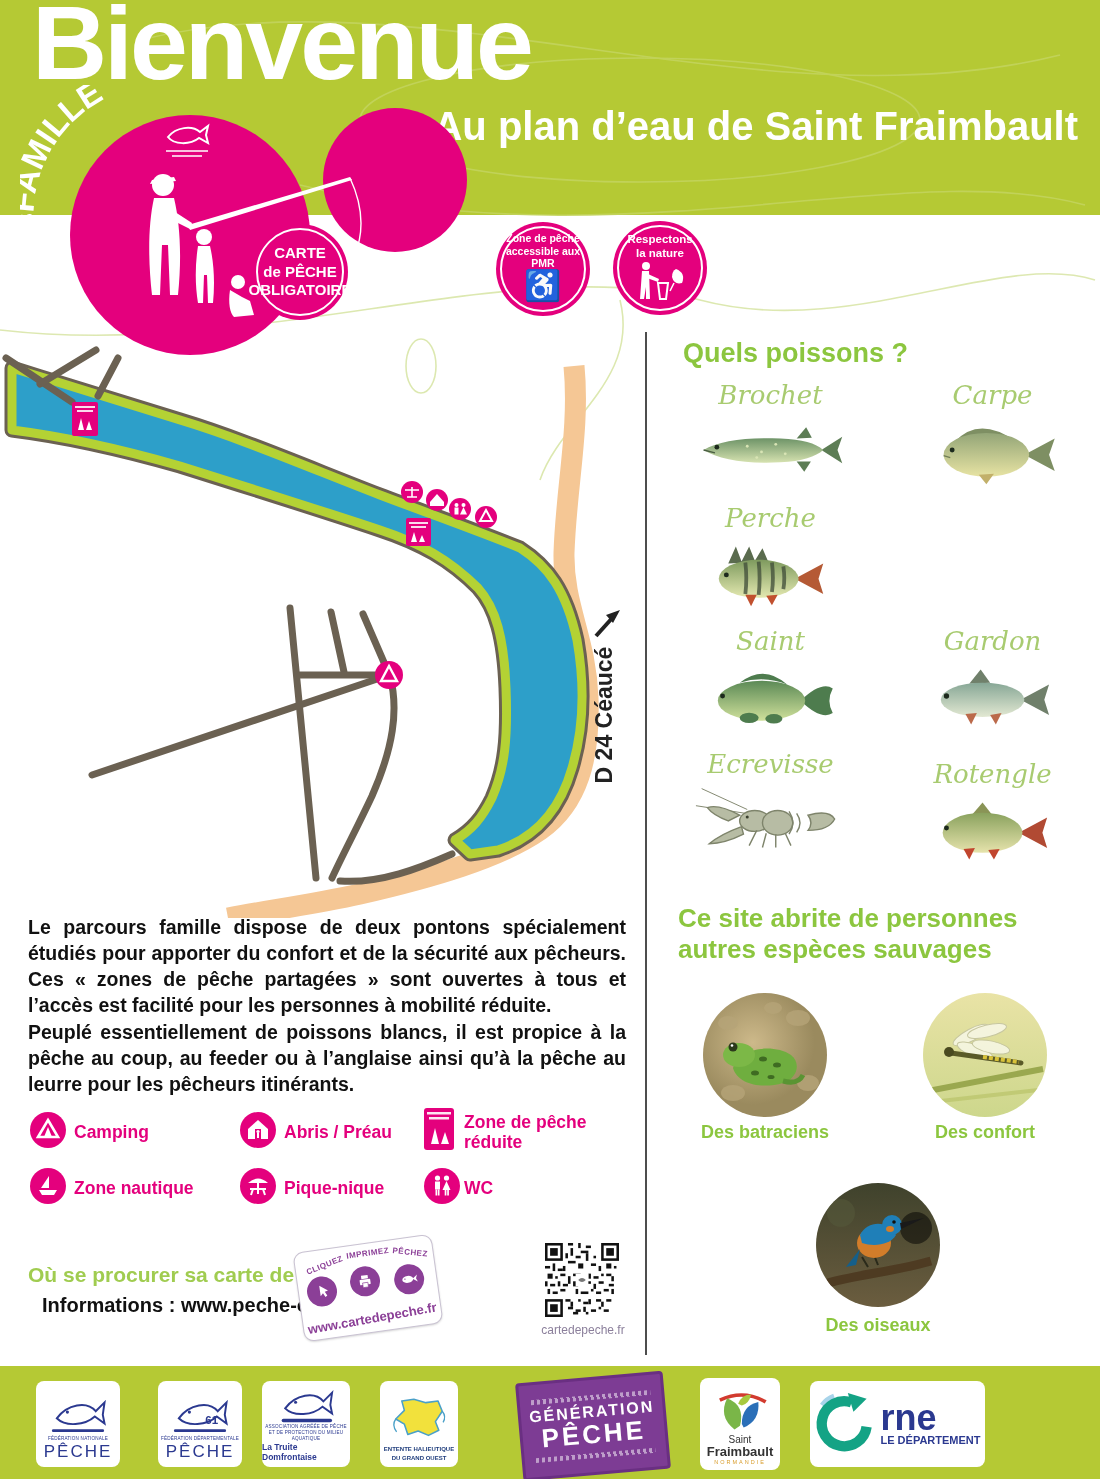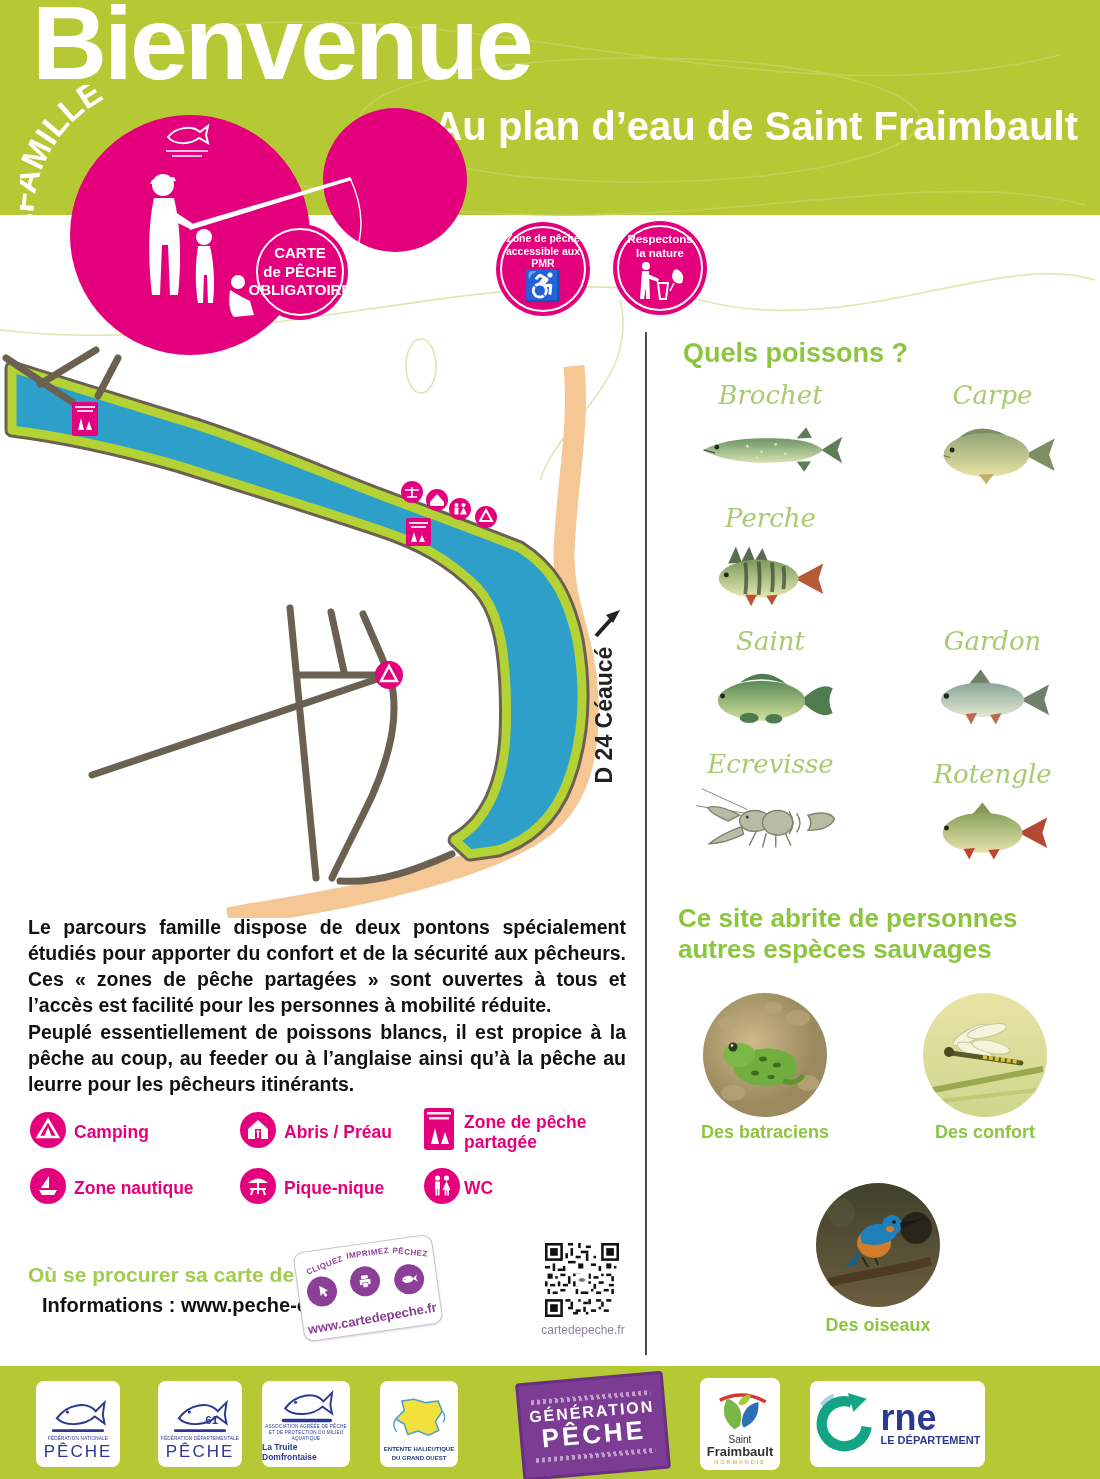--- a/index.html
+++ b/index.html
@@ -232,21 +232,21 @@
   </div>
   <div class="abs legend-label" style="left:284px;top:1122px;">Abris / Préau</div>
 
   <div class="abs legend-sign" style="left:424px;top:1108px;">
     <svg width="30" height="42" viewBox="0 0 30 42">
         <rect x="3" y="4" width="24" height="2.5" fill="#fff" opacity=".9"></rect>
         <rect x="5" y="9" width="20" height="2.5" fill="#fff" opacity=".9"></rect>
         <path d="M 7,36 L 11,20 L 15,36 Z M 17,36 L 21,24 L 25,36 Z" fill="#fff"></path>
       </svg>
   </div>
-  <div class="abs legend-label" style="left:464px;top:1112px;width:130px;">Zone de pêche partagée</div>
+  <div class="abs legend-label" style="left:464px;top:1112px;width:130px;">Zone de pêche réduite</div>
 
   <div class="abs legend-icon" style="left:30px;top:1168px;">
     <svg width="26" height="26" viewBox="0 0 26 26">
         <path d="M 14,3 V 15 L 6,15 Z" fill="#fff"></path>
         <path d="M 4,17 H 22 L 19,22 H 7 Z" fill="#fff"></path>
       </svg>
   </div>
   <div class="abs legend-label" style="left:74px;top:1178px;">Zone nautique</div>
 
   <div class="abs legend-icon" style="left:240px;top:1168px;">

